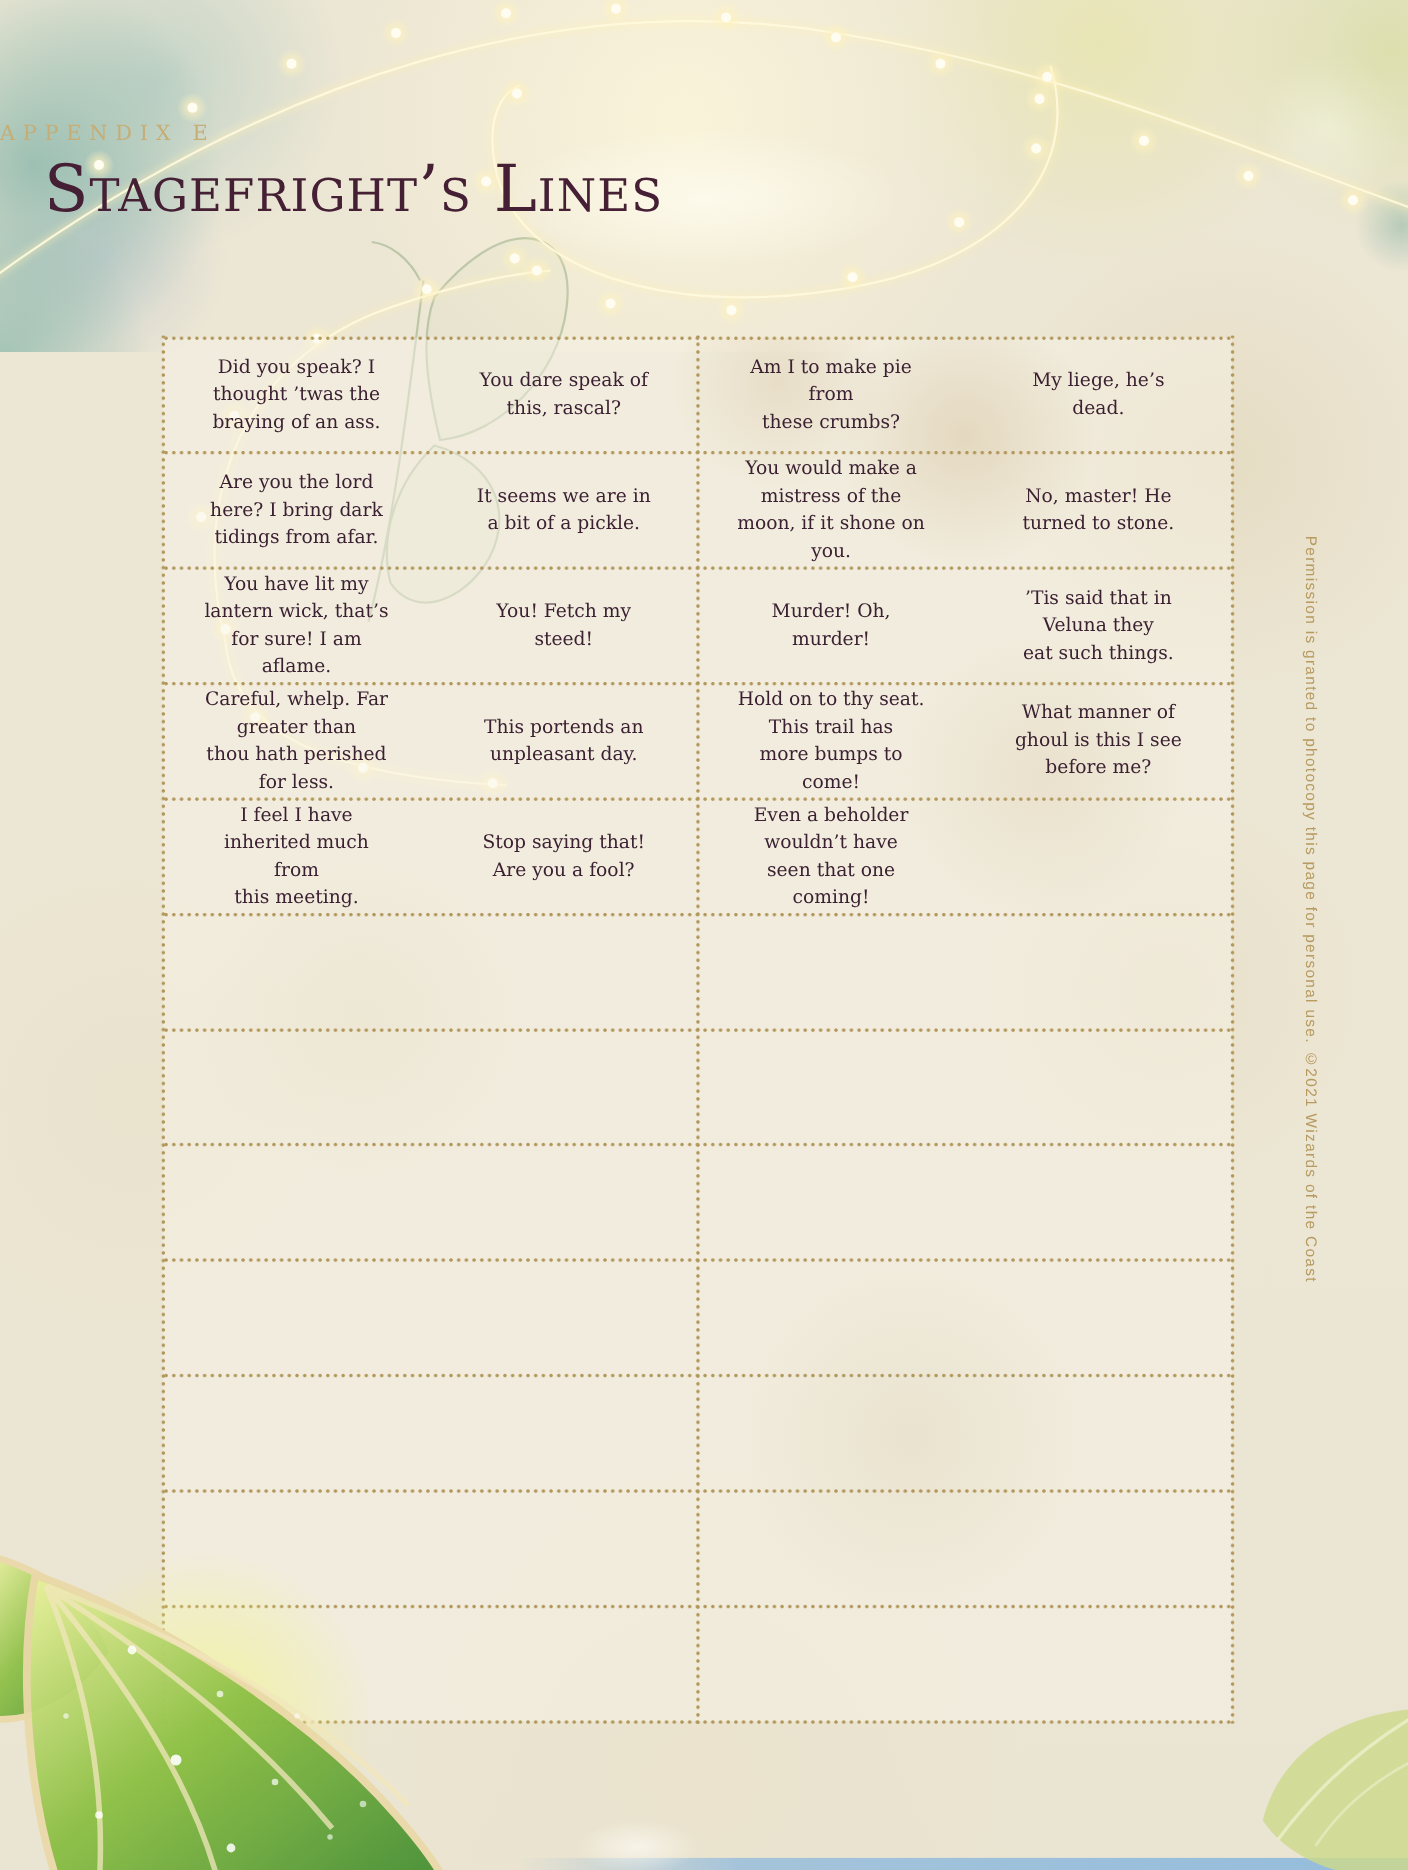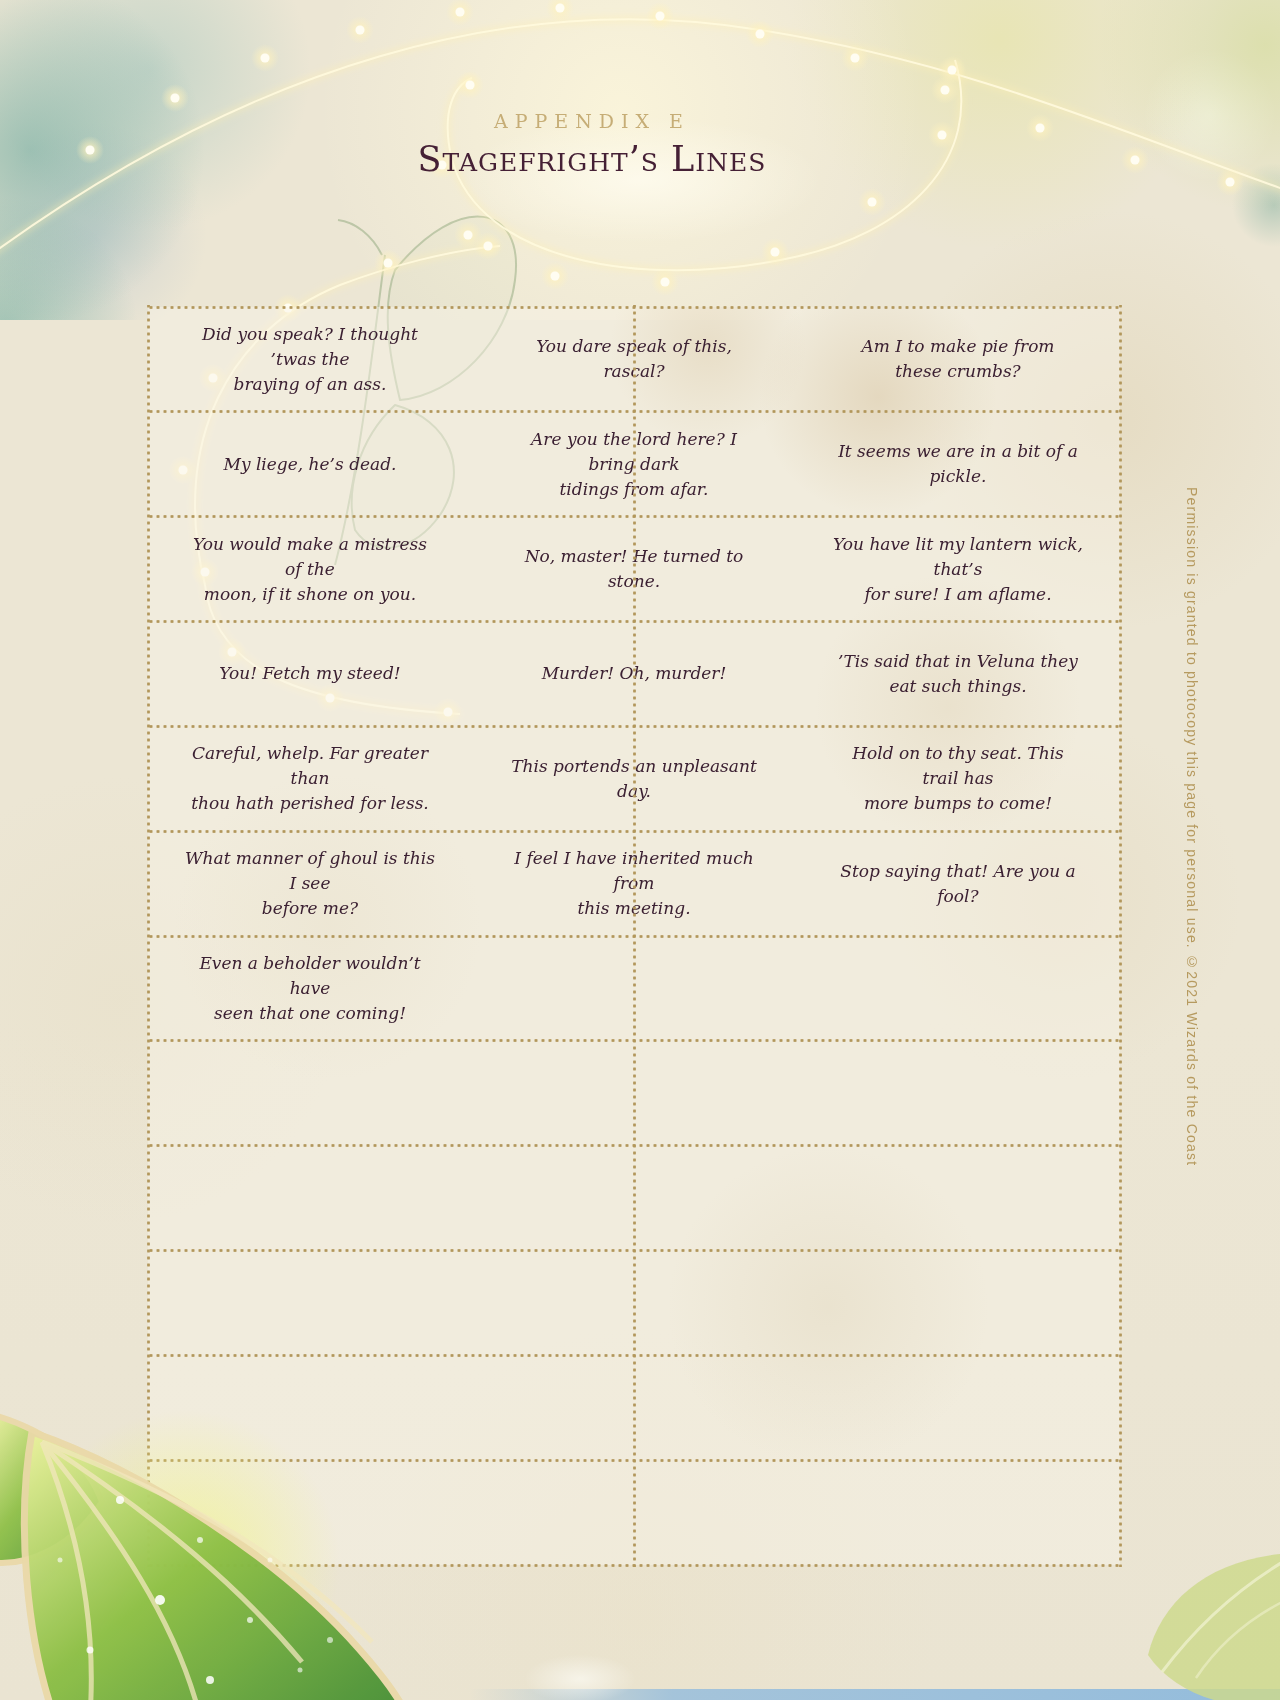--- a/index.html
+++ b/index.html
@@ -48,46 +48,47 @@
   .bottom-strip{
     position:absolute;left:470px;bottom:0;width:810px;height:11px;pointer-events:none;
     background:linear-gradient(to right, rgba(160,195,222,0), rgba(152,190,220,.85) 25%, rgba(143,186,220,.95));
   }
   .bottom-glow{
     position:absolute;left:500px;top:1630px;width:160px;height:70px;pointer-events:none;
     background:radial-gradient(ellipse 50% 50% at 50% 70%, rgba(255,255,250,.6), rgba(255,255,250,0) 70%);
   }
   svg.deco{position:absolute;left:0;top:0;pointer-events:none;}
   
-  #header{position:absolute;left:0;top:110px;width:1184px;text-align:center;}
+  #header{position:absolute;left:0;top:110px;width:1184px;text-align:left;}
   #kicker{
     font-size:19px;letter-spacing:7px;text-transform:uppercase;
     color:var(--accent-gold);
   }
   #title{
     margin-top:8px;
-    font-size:35px;line-height:1.1;letter-spacing:1px;
+    font-size:59px;line-height:1.1;letter-spacing:1px;
     font-variant-caps:small-caps;
     color:var(--title-maroon);
+    margin-left:40px;
   }
   
   #table-wrap{position:absolute;left:148px;top:307px;width:972px;height:1258px;}
   #table-bg{
     position:absolute;inset:0;
     background:
       radial-gradient(circle 170px at 730px 90px, rgba(198,170,122,.30), rgba(198,170,122,0) 70%),
       radial-gradient(circle 140px at 560px 40px, rgba(205,180,135,.25), rgba(205,180,135,0) 70%),
       radial-gradient(circle 190px at 800px 400px, rgba(208,188,148,.22), rgba(208,188,148,0) 70%),
       radial-gradient(circle 220px at 180px 620px, rgba(222,210,178,.20), rgba(222,210,178,0) 70%),
       radial-gradient(circle 230px at 680px 1000px, rgba(206,190,152,.20), rgba(206,190,152,0) 70%),
       rgba(248,244,232,.45);
   }
   #cells{
     position:absolute;inset:0;
-    display:grid;grid-template-columns:1fr 1fr 1fr;grid-template-rows:repeat(12,1fr);font-style:italic;
+    display:grid;grid-template-columns:1fr 1fr 1fr 1fr;grid-template-rows:repeat(12,1fr);
   }
   .cell{
     display:flex;align-items:center;justify-content:center;
     text-align:center;white-space:pre-line;
     padding:0 36px;
     font-size:17px;line-height:1.47;
     color:var(--line-text);
   }
   #dividers{position:absolute;inset:0;pointer-events:none;}
   .dots{position:absolute;}

